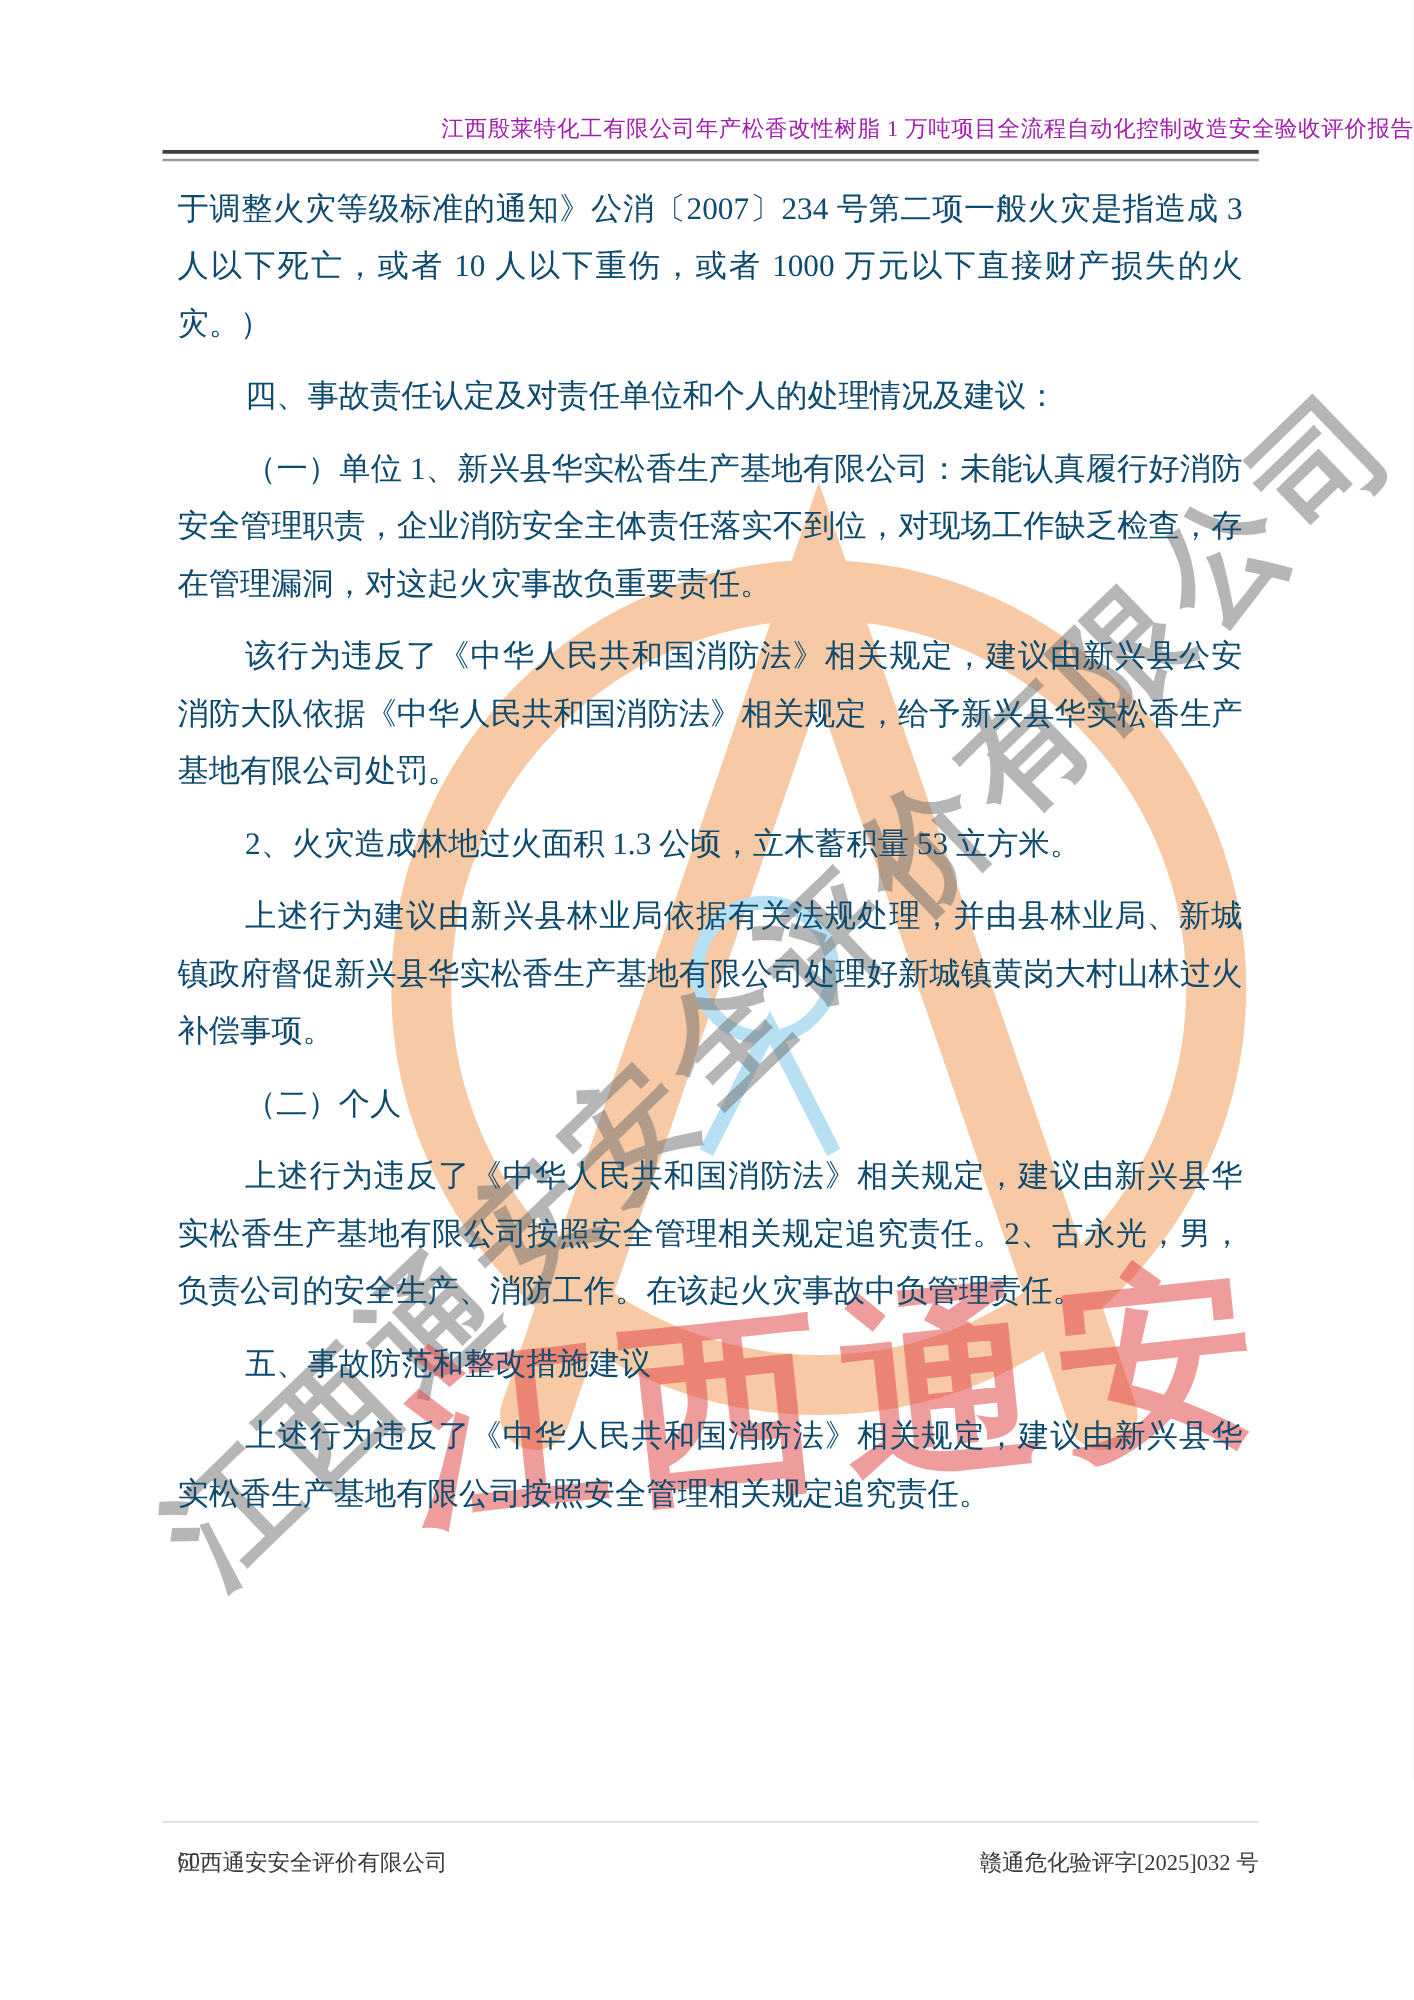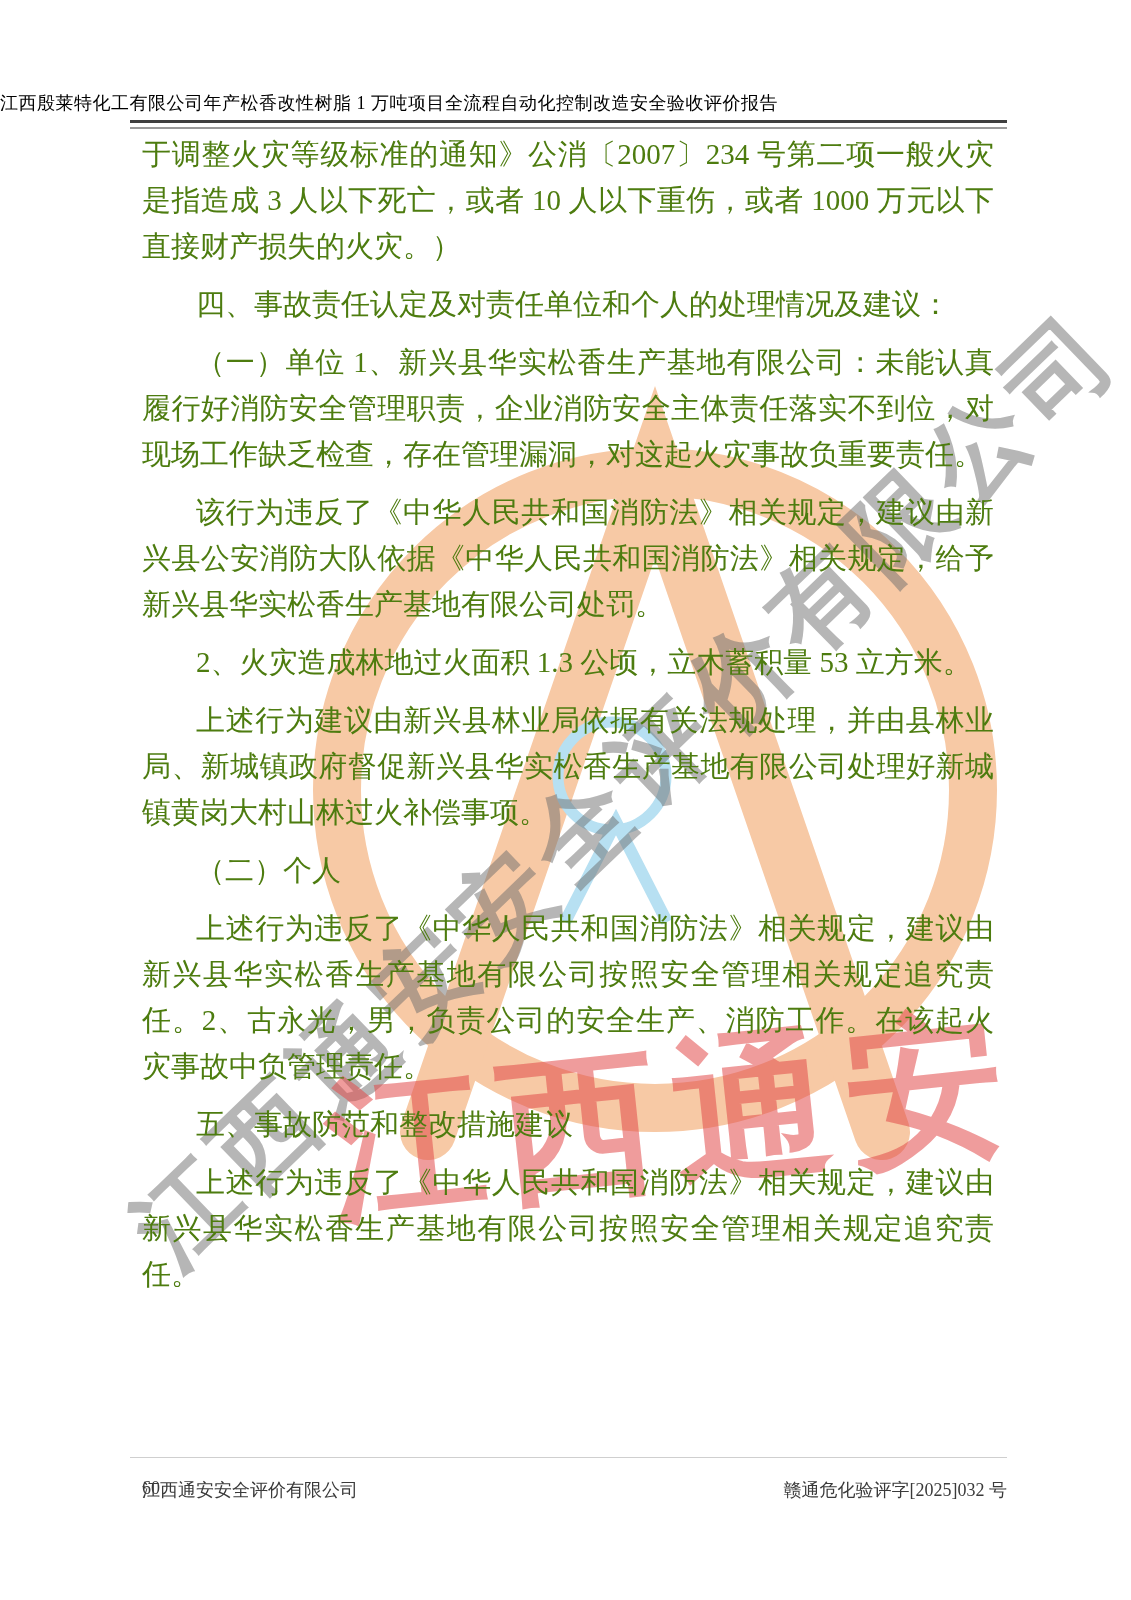--- a/index.html
+++ b/index.html
@@ -4,21 +4,21 @@
 <style>
   html,body{margin:0;padding:0;background:#e8e8e8;}
   .page{
     position:relative;width:1131px;height:1600px;background:#ffffff;
     overflow:hidden;margin:0 auto;
     font-family:"Liberation Serif","DejaVu Serif",serif;
   }
   
   .header-title{
     position:absolute;top:91px;left:0;width:100%;
-    text-align:left;font-size:18px;color:#000000;
+    text-align:right;font-size:18px;color:#a21caf;
     letter-spacing:0.5px;white-space:nowrap;
   }
   .header-rule{
     position:absolute;top:120px;left:130px;width:877px;height:4px;
     border-top:3px solid #3f3f3f;border-bottom:2px solid #9a9a9a;
   }
   
   .wm-layer{position:absolute;inset:0;z-index:1;pointer-events:none;}
   .wm-diagonal{
     position:absolute;left:-35px;top:728px;width:1320px;
@@ -30,22 +30,22 @@
   .wm-red{
     position:absolute;left:325px;top:1030px;width:720px;
     transform:rotate(-6deg);transform-origin:center;
     font-family:"Liberation Sans","DejaVu Sans",sans-serif;
     font-weight:700;font-size:158px;letter-spacing:16px;
     color:rgba(226,74,74,0.55);white-space:nowrap;line-height:170px;
   }
   .wm-logo{position:absolute;left:0;top:0;}
   
   .body-text{
-    position:absolute;z-index:2;left:142px;top:131px;width:852px;
-    font-size:29px;line-height:46px;color:#4d7c0f;
+    position:absolute;z-index:2;left:142px;top:145px;width:852px;
+    font-size:25px;line-height:46px;color:#0c4a6e;
     text-align:justify;text-justify:inter-character;
   }
   .para{margin:0;}
   .para.indent{text-indent:54px;margin-top:12px;}
   
   .footer-rule{
     position:absolute;top:1457px;left:130px;width:877px;
     border-top:1px solid #cfcfcf;
   }
   .footer{

